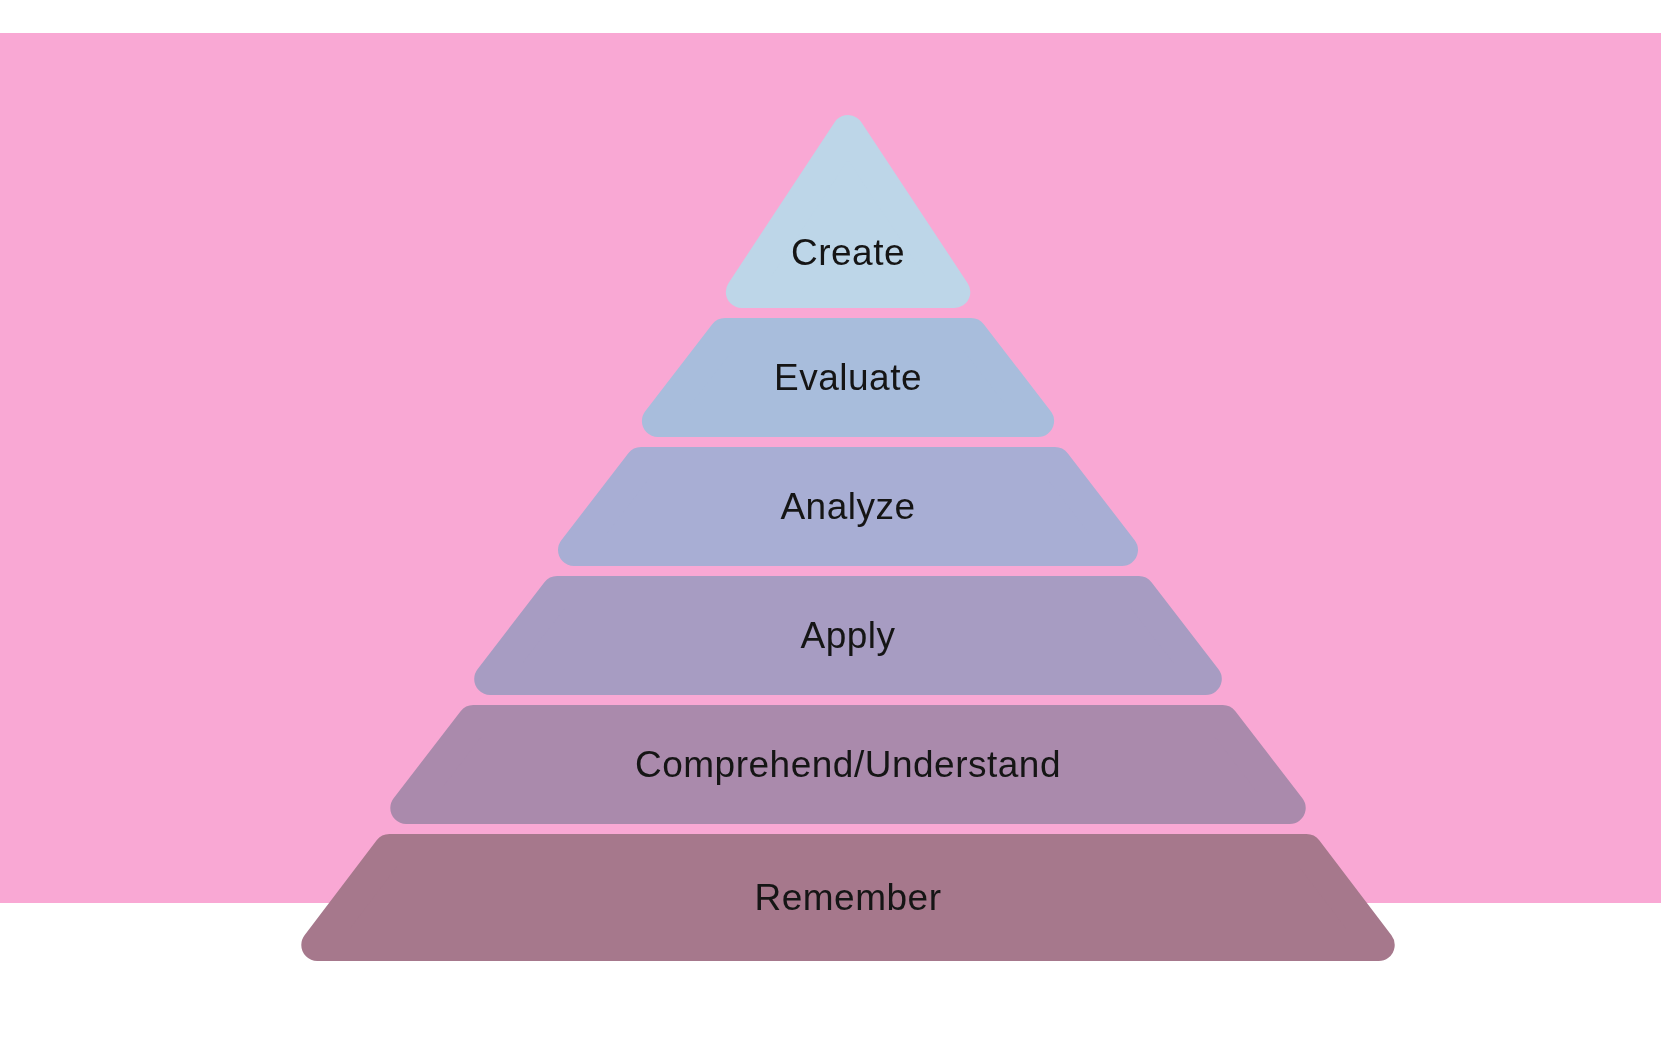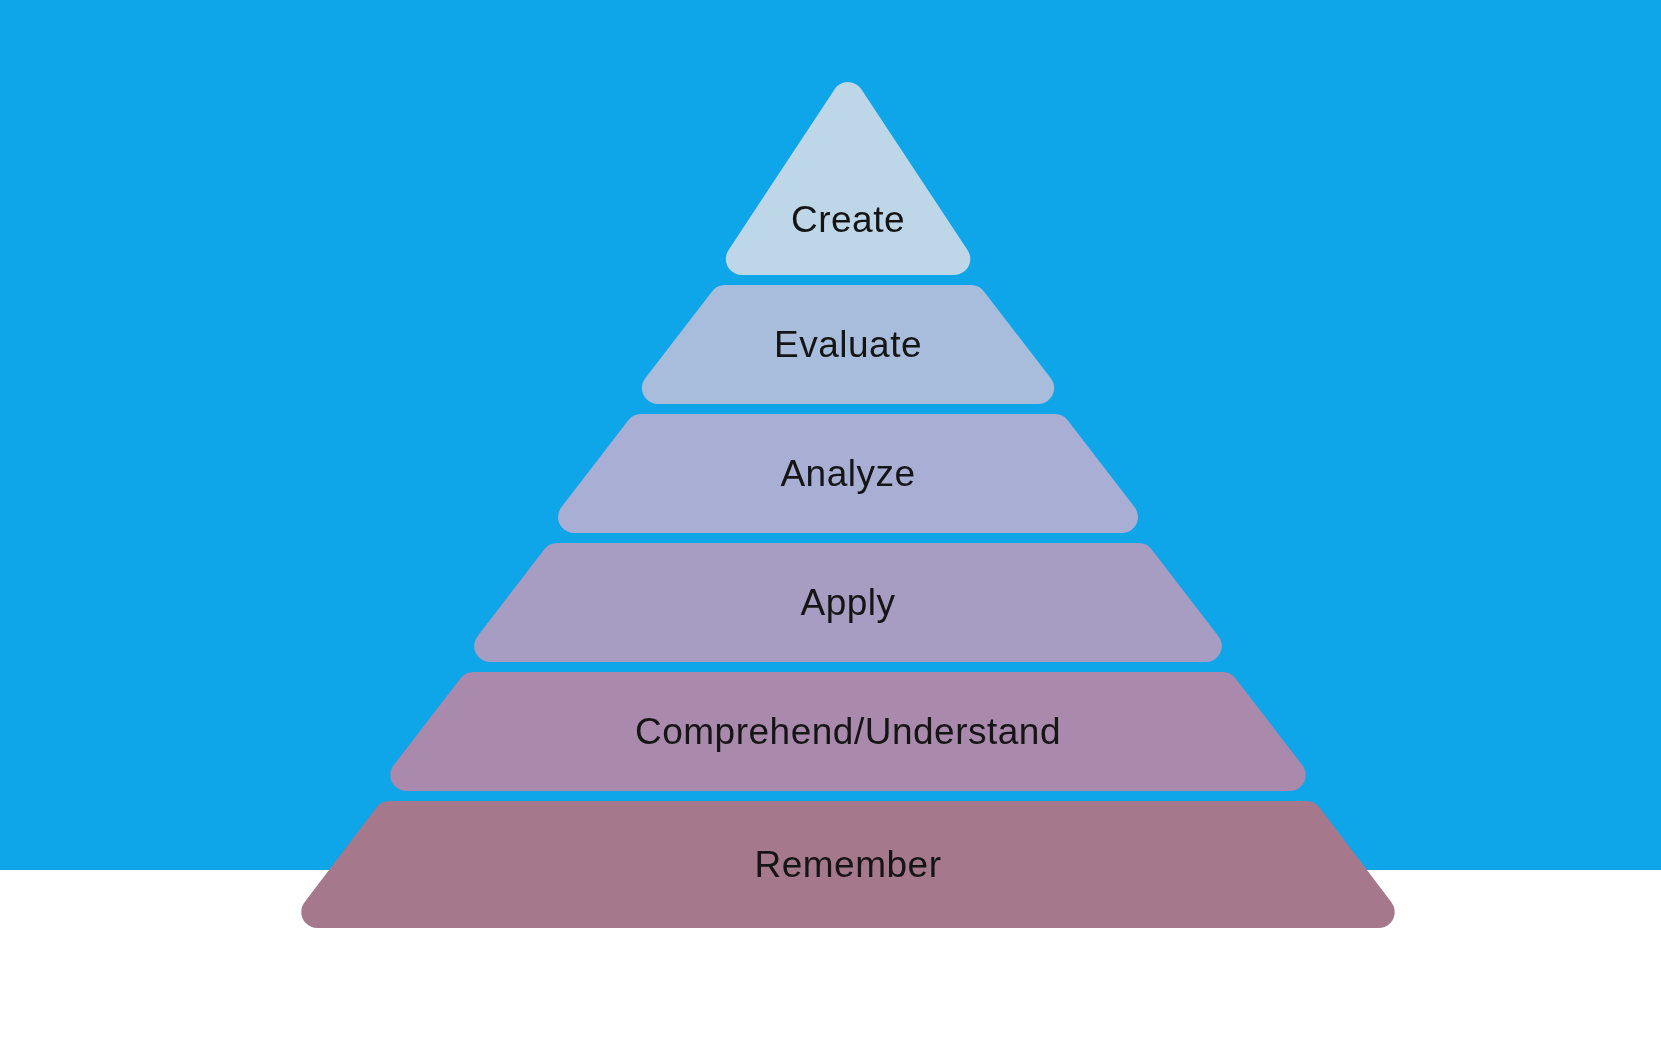--- a/index.html
+++ b/index.html
@@ -8,21 +8,22 @@
     background: #ffffff;
     width: 1661px;
     height: 1053px;
     overflow: hidden;
     font-family: "Liberation Sans", sans-serif;
   }
   .stage {
     position: relative;
     width: 1661px;
     height: 870px;
-    background: #0ea5e9;
+    background: #f9a8d4;
+    margin-top: 33px;
   }
   svg.pyramid {
     position: absolute;
     left: 0;
     top: 0;
   }
   svg.pyramid text {
     font-family: "Liberation Sans", sans-serif;
     font-size: 37px;
     letter-spacing: 0.5px;

